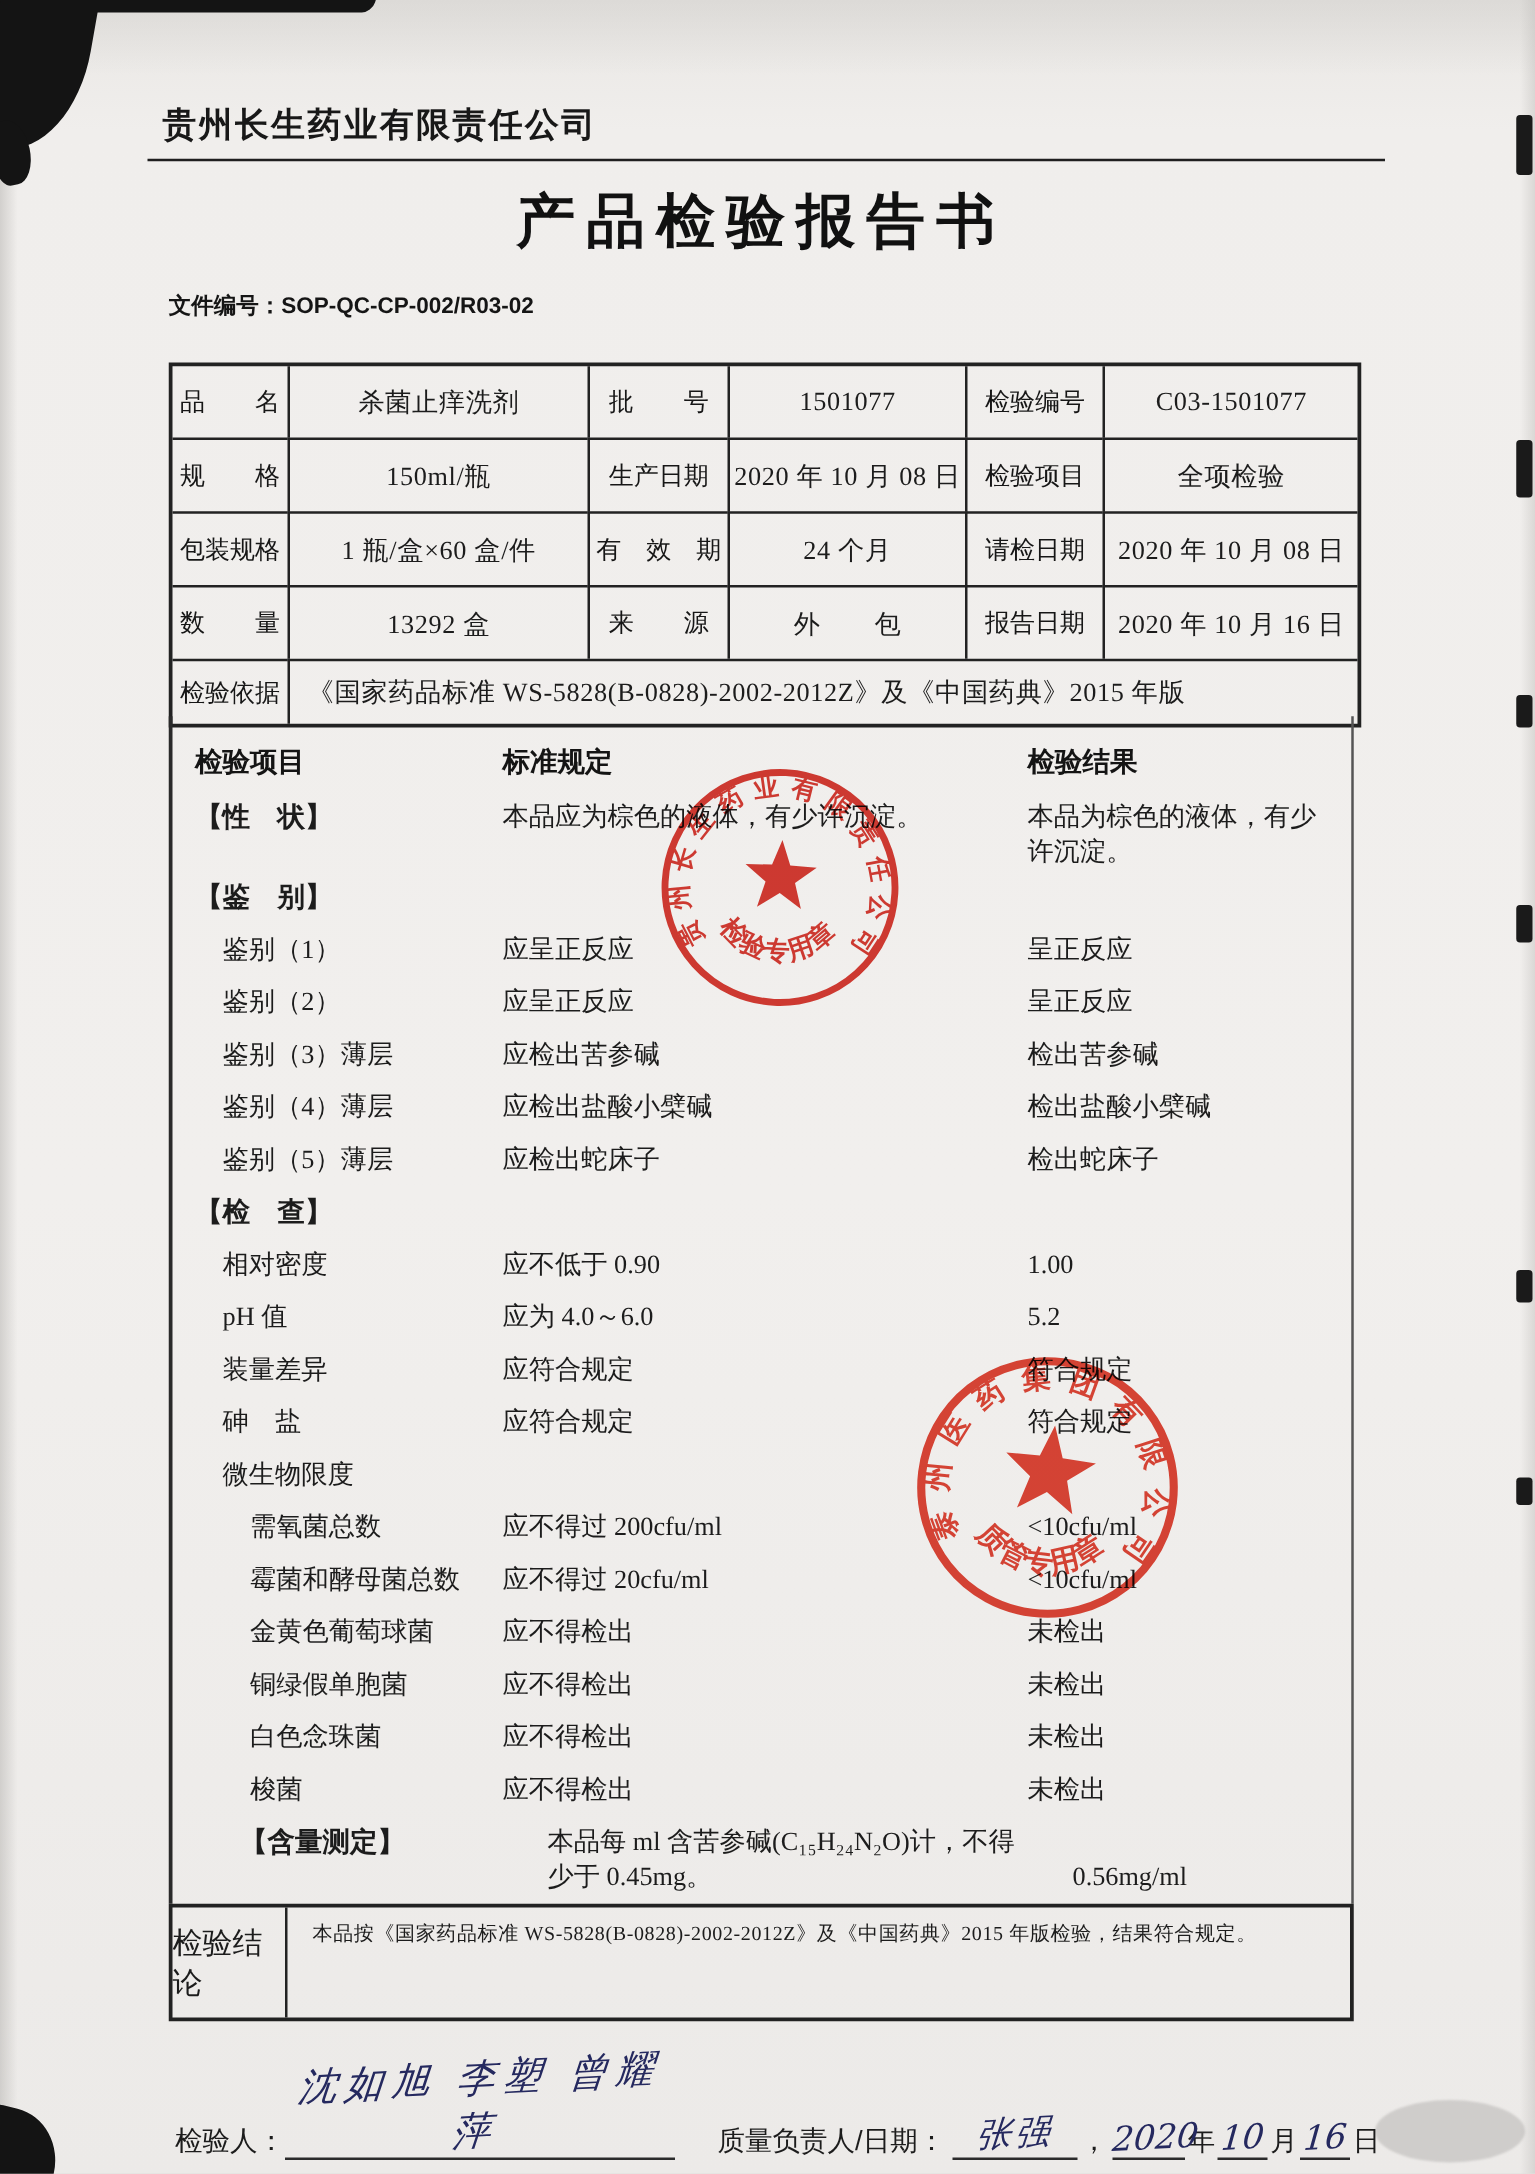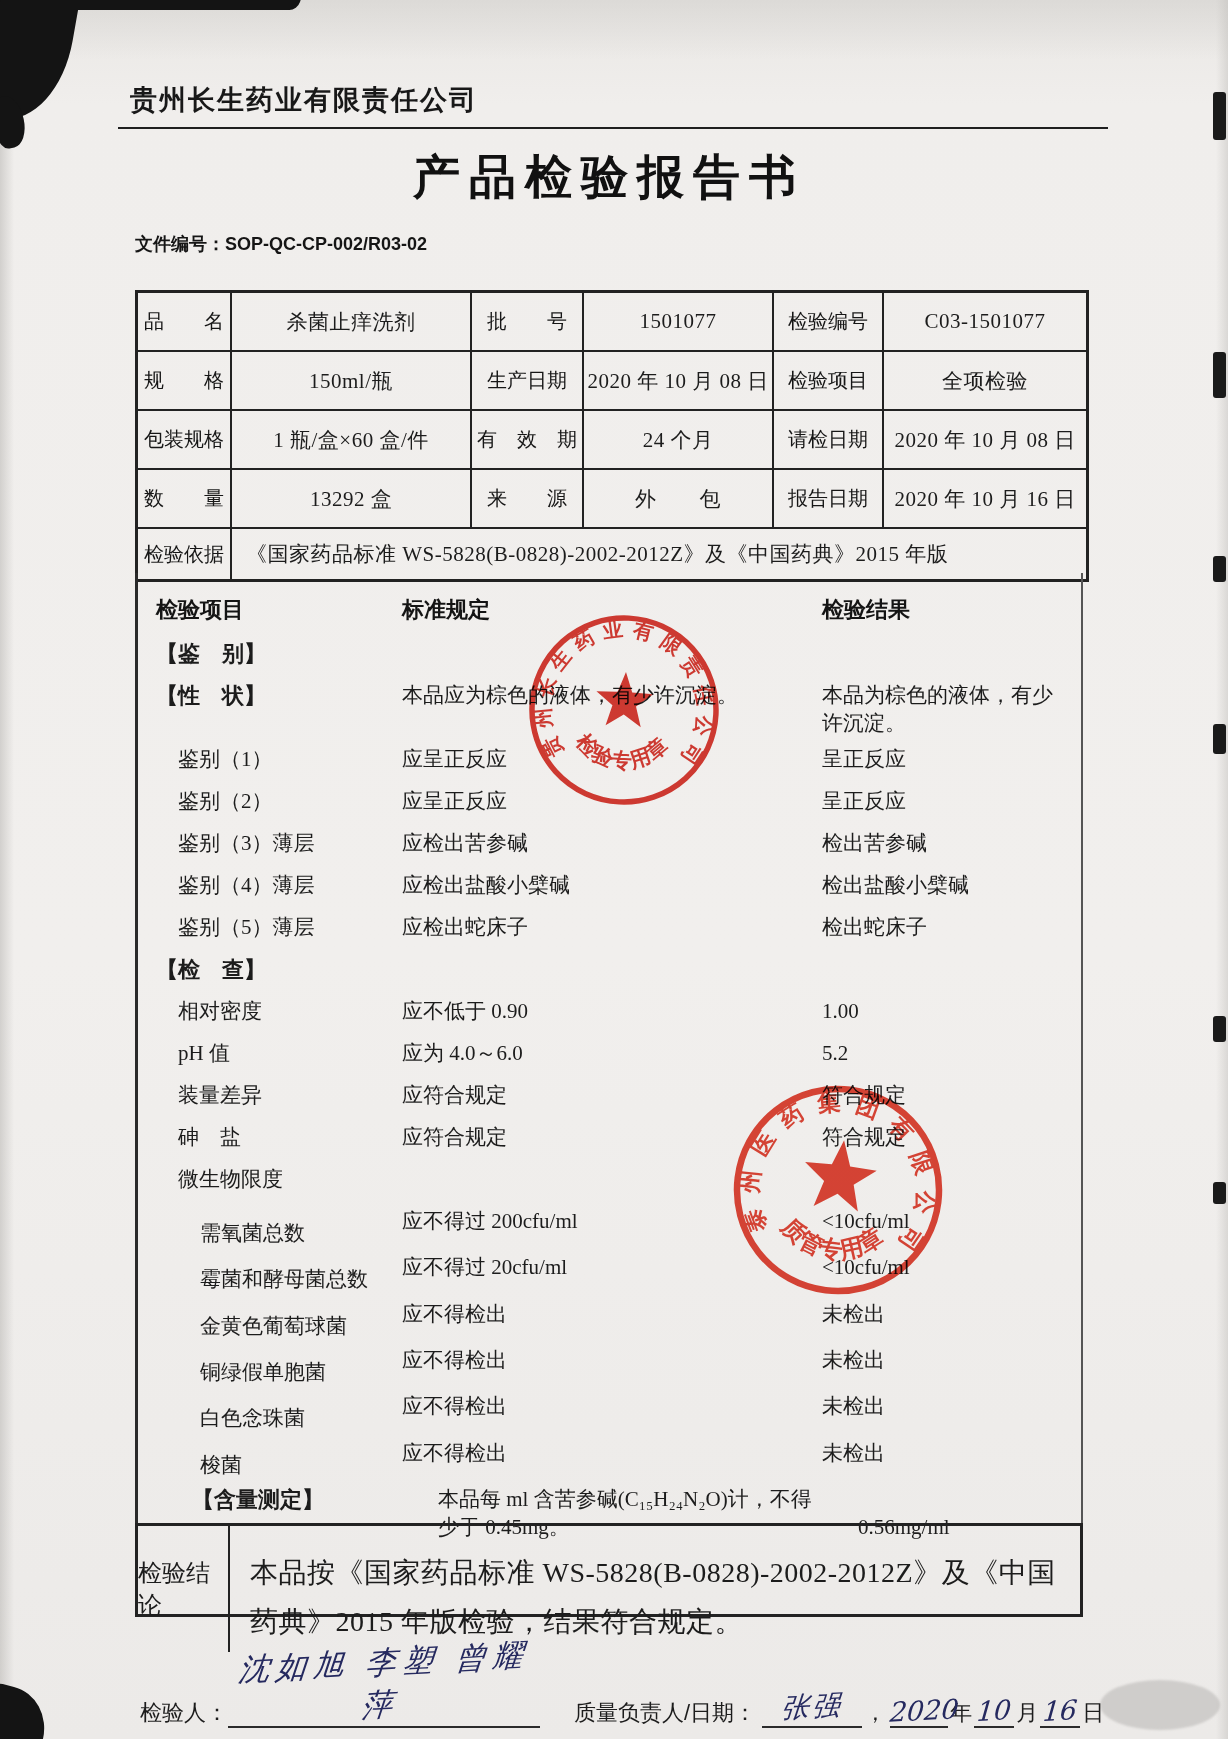--- a/index.html
+++ b/index.html
@@ -62,32 +62,32 @@
   .rheader{display:grid;grid-template-columns:246px 420px 1fr;
     padding-left:18px;height:46px;align-items:center;
     font-family:"Liberation Sans","DejaVu Sans",sans-serif;
     font-size:22px;font-weight:bold;color:#141414;}
   .rrow{display:grid;grid-template-columns:246px 420px 1fr;
     padding-left:18px;min-height:42px;align-items:start;
     font-size:21px;line-height:1.35;}
   .rrow.sec .c-item{font-family:"Liberation Sans","DejaVu Sans",sans-serif;font-weight:bold;font-size:22px;}
   .c-item{padding-top:6px;}
   .c-item.ind1{padding-left:22px;}
-  .c-item.ind2{padding-left:44px;margin-top:12px;}
+  .c-item.ind2{padding-left:44px;}
   .c-std{padding-top:6px;padding-right:30px;}
   .c-res{padding-top:6px;padding-right:12px;max-width:262px;}
   .c-res.late{padding-top:34px;}
 
   
   .conclusion{position:absolute;left:135px;top:1523px;width:948px;height:94px;
     border:3px solid #222;box-sizing:border-box;
     display:grid;grid-template-columns:92px 1fr;}
   .conc-label{border-right:2px solid #222;display:flex;align-items:center;justify-content:center;
     font-family:"Liberation Sans","DejaVu Sans",sans-serif;font-size:24px;}
-  .conc-text{padding:8px 16px 6px 20px;font-size:28px;line-height:1.75;letter-spacing:.5px;margin-top:14px;}
+  .conc-text{padding:8px 16px 6px 20px;font-size:16px;line-height:1.75;letter-spacing:.5px;}
 
   
   .footer{position:absolute;left:140px;top:1642px;width:960px;
     display:flex;align-items:flex-end;font-size:22px;
     font-family:"Liberation Sans","DejaVu Sans",sans-serif;}
   .uline{border-bottom:2.5px solid #2b2b2b;display:inline-block;text-align:center;}
   .hand{font-family:"DejaVu Serif",serif;font-style:italic;color:#25295f;
     display:inline-block;transform:rotate(-3deg) skewX(-8deg);}
   .sig{min-width:300px;padding:0 8px 0 4px;}
   .sig .hand{font-size:31px;letter-spacing:6px;}
@@ -158,29 +158,29 @@
       <div class="icell ival basis-v">《国家药品标准 WS-5828(B-0828)-2002-2012Z》及《中国药典》2015 年版</div>
     </div>
 
   <div class="results-box">
     <div class="rheader">
       <div>检验项目</div>
       <div>标准规定</div>
       <div>检验结果</div>
     </div>
     <div>
+        <div class="rrow sec" style="min-height: 64px;">
+          <div class="c-item ind0">【性　状】</div>
+          <div class="c-std">本品应为棕色的液体，有少许沉淀。</div>
+          <div class="c-res">本品为棕色的液体，有少许沉淀。</div>
+        </div>
         <div class="rrow sec">
           <div class="c-item ind0">【鉴　别】</div>
           <div class="c-std"></div>
           <div class="c-res"></div>
-        </div>
-        <div class="rrow sec" style="min-height: 64px;">
-          <div class="c-item ind0">【性　状】</div>
-          <div class="c-std">本品应为棕色的液体，有少许沉淀。</div>
-          <div class="c-res">本品为棕色的液体，有少许沉淀。</div>
         </div>
         <div class="rrow">
           <div class="c-item ind1">鉴别（1）</div>
           <div class="c-std">应呈正反应</div>
           <div class="c-res">呈正反应</div>
         </div>
         <div class="rrow">
           <div class="c-item ind1">鉴别（2）</div>
           <div class="c-std">应呈正反应</div>
           <div class="c-res">呈正反应</div>

